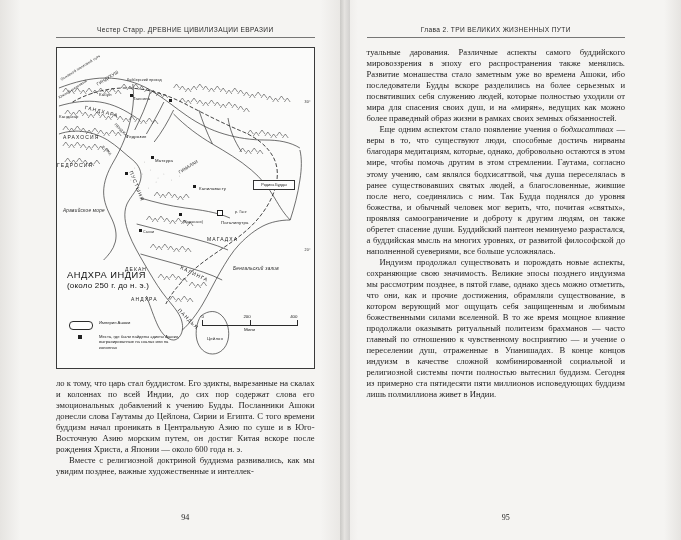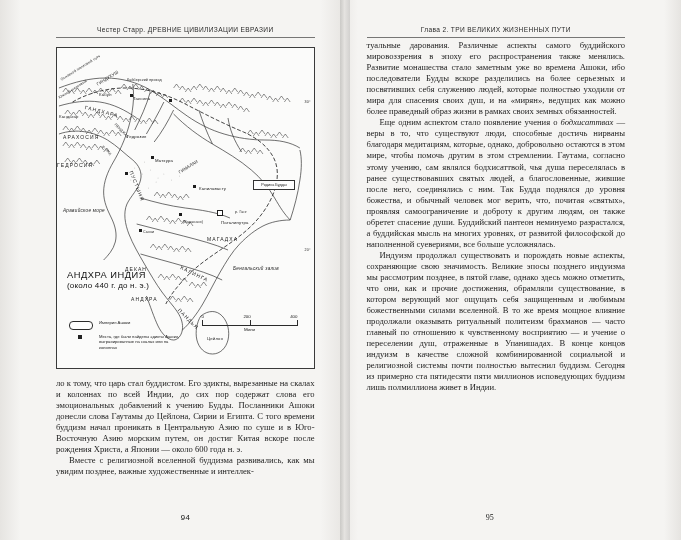--- a/index.html
+++ b/index.html
@@ -70,22 +70,22 @@
     letter-spacing:.2px;
   }
   .folio{
     position:absolute;
     bottom:18px;
     width:calc(100% - 82px);
     text-align:center;
     font-size:8px;
     color:#202020;
   }
-  .left .folio{left:56px;font-family:Liberation Mono, monospace;}
-  .right .folio{left:20px;}
+  .left .folio{left:56px;}
+  .right .folio{left:36px;}
   i{font-style:italic;}
 
   
   .figure{
     border:1.2px solid #3a3a3a;
     background:#fbfbfa;
     height:320px;
     position:relative;
     overflow:hidden;
     margin-bottom:9px;
@@ -303,21 +303,21 @@
       <span class="citydot" style="left:136px;top:137px;"></span>
       <span class="citydot" style="left:73px;top:46px;"></span>
       <span class="citydot" style="left:112px;top:51px;"></span>
       <span class="citydot" style="left:82px;top:181px;"></span>
       <span class="citydot" style="left:122px;top:165px;"></span>
       <span class="citydot" style="left:68px;top:124px;"></span>
       <span class="cityring" style="left:160px;top:162px;"></span>
 
       <div class="maptitle">
         <span>АНДХРА ИНДИЯ</span>
-        <span class="sub">(около 440 г. до н. э.)</span>
+        <span class="sub">(около 250 г. до н. э.)</span>
       </div>
 
       <div class="legend">
         <div class="legend-row">
           <div class="legend-key">
               <span class="key-empire"></span>
             </div>
           <div class="legend-text">Империя Ашоки</div>
         </div>
         <div class="legend-row">
@@ -336,34 +336,34 @@
         </div>
         <div class="scale-line">
             <span></span>
           </div>
         <div class="scale-label">Мили</div>
       </div>
     </div>
 
     <div class="body">
       <p class="noindent">ло к тому, что царь стал буддистом. Его эдикты, вырезанные на скалах и колоннах по всей Индии, до сих пор содержат слова его эмоциональных добавлений к учению Будды. Посланники Ашоки донесли слова Гаутамы до Цейлона, Сирии и Египта. С того времени буддизм начал проникать в Центральную Азию по суше и в Юго-Восточную Азию морским путем, он достиг Китая вскоре после рождения Христа, а Японии — около 600 года н. э.</p>
-      <p>Вместе с религиозной вселенной буддизма развивались, как мы увидим позднее, важные художественные и интеллек-</p>
+      <p>Вместе с религиозной доктриной буддизма развивались, как мы увидим позднее, важные художественные и интеллек-</p>
     </div>
 
     <div class="folio">94</div>
   </div>
 
   <div class="page right">
 
     <div>
       <div class="runhead">Глава 2. ТРИ ВЕЛИКИХ ЖИЗНЕННЫХ ПУТИ</div>
       <div class="rule"></div>
     </div>
 
-    <div class="body" style="margin-top:2px;">
+    <div class="body" style="margin-top:9px;">
       <p class="noindent">туальные дарования. Различные аспекты самого буддийского мировоззрения в эпоху его распространения также менялись. Развитие монашества стало заметным уже во времена Ашоки, ибо последователи Будды вскоре разделились на более серьезных и посвятивших себя служению людей, которые полностью уходили от мира для спасения своих душ, и на «мирян», ведущих как можно более праведный образ жизни в рамках своих земных обязанностей.</p>
       <p><span>Еще одним аспектом стало появление учения о </span><i>бодхисаттвах</i><span> — веры в то, что существуют люди, способные достичь нирваны благодаря медитациям, которые, однако, добровольно остаются в этом мире, чтобы помочь другим в этом стремлении. Гаутама, согласно этому учению, сам являлся бодхисаттвой, чья душа переселялась в ранее существовавших святых людей, а благословенные, жившие после него, соединялись с ним. Так Будда поднялся до уровня божества, и обычный человек мог верить, что, почитая «святых», проявляя самоограничение и доброту к другим людям, он также обретет спасение души. Буддийский пантеон неминуемо разрастался, а буддийская мысль на многих уровнях, от развитой философской до наполненной суевериями, все больше усложнялась.</span></p>
 
 
       <p>Индуизм продолжал существовать и порождать новые аспекты, сохраняющие свою значимость. Великие эпосы позднего индуизма мы рассмотрим позднее, в пятой главе, однако здесь можно отметить, что они, как и прочие достижения, обрамляли существование, в котором верующий мог ощущать себя защищенным и любимым божественными силами вселенной. В то же время мощное влияние продолжали оказывать ритуальный политеизм брахманов — часто главный по отношению к чувственному восприятию — и учение о переселении душ, отраженные в Упанишадах. В конце концов индуизм в качестве сложной комбинированной социальной и религиозной системы почти полностью вытеснил буддизм. Сегодня из примерно ста пятидесяти пяти миллионов исповедующих буддизм лишь полмиллиона живет в Индии.</p>
     </div>
 
     <div class="folio">95</div>
   </div>
 

